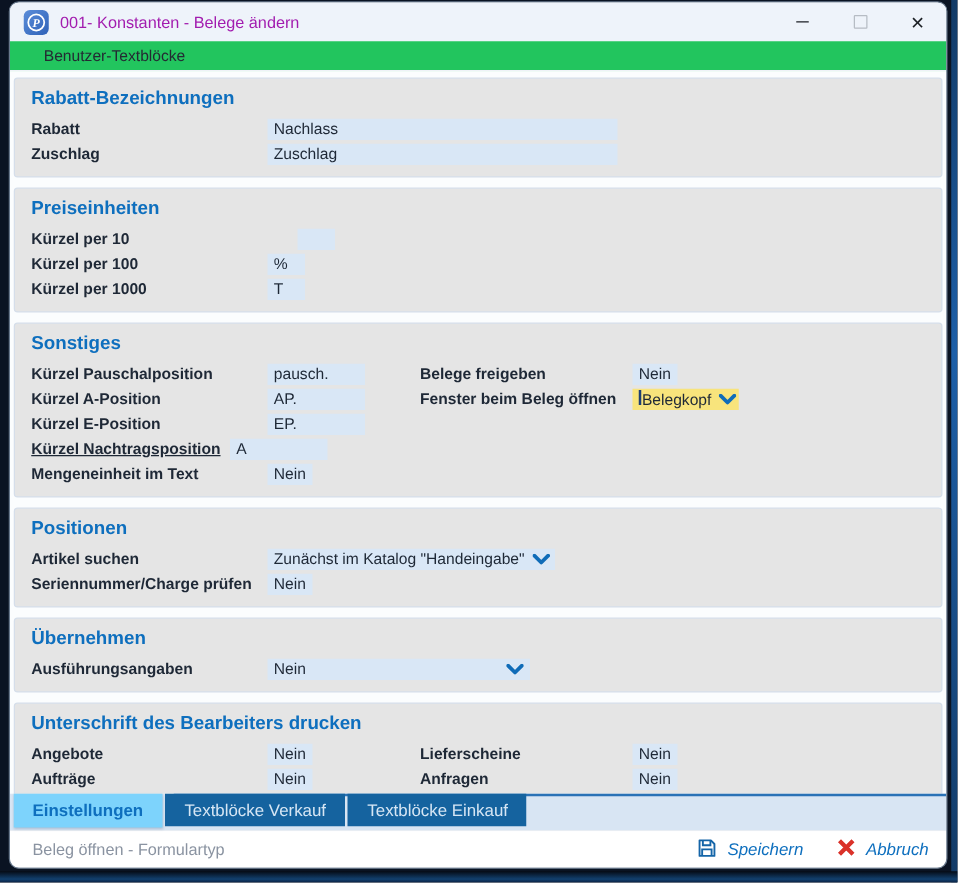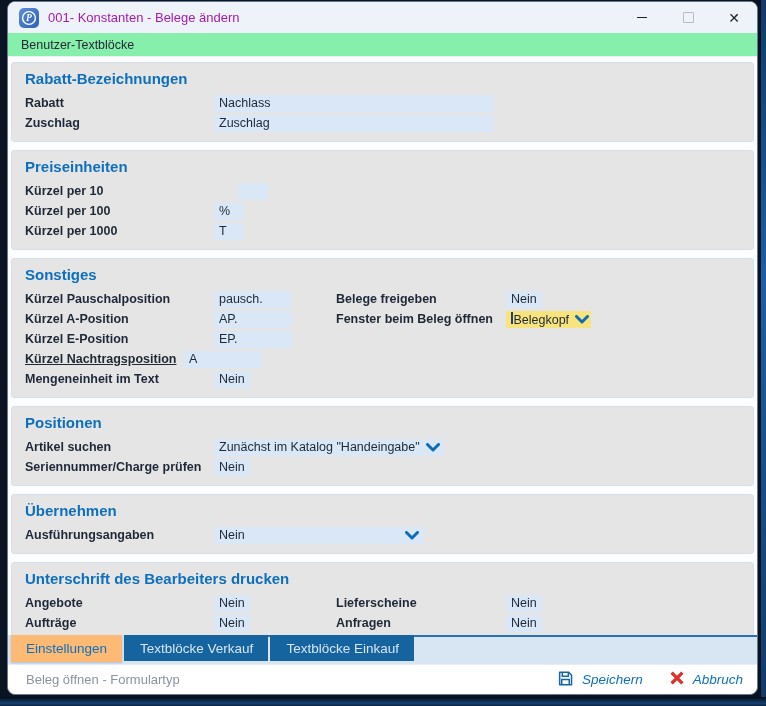--- a/index.html
+++ b/index.html
@@ -23,42 +23,42 @@
   .titlebar{height:31px;flex:0 0 auto;background:#eef3fa;display:flex;align-items:center;padding-left:11px;}
   .app-icon{width:20px;height:20px;border-radius:5px;background:linear-gradient(135deg,#5b8dd9,#2f62b8);display:flex;align-items:center;justify-content:center;flex:0 0 auto;}
   .title-text{margin-left:9px;font-size:13px;color:#a21caf;white-space:nowrap;}
   .win-btns{margin-left:auto;display:flex;height:100%;}
   .win-btn{width:46px;display:flex;align-items:center;justify-content:center;}
   .glyph-min{width:10px;height:1.4px;background:#1b1f24;}
   .glyph-max{width:9px;height:9px;border:1.2px solid #b6bcc4;border-radius:1px;}
   .glyph-close{font-size:14px;color:#1b1f24;line-height:1;}
 
   
-  .menubar{height:23px;flex:0 0 auto;background:#86efac;display:flex;align-items:center;padding-left:13px;border-bottom:1px solid #eef2f7;}
+  .menubar{height:23px;flex:0 0 auto;background:#22c55e;display:flex;align-items:center;padding-left:27px;border-bottom:1px solid #eef2f7;}
   .menu-item{font-size:12.5px;color:#242a33;}
 
   
   .content{flex:1 1 auto;background:#fbfdfe;padding:5px 3px 0 3px;overflow:hidden;}
   .card{border:1px solid #d5deea;border-radius:3px;background:#e5e5e5;margin-bottom:8px;padding:5px 12px 8px 13px;box-sizing:border-box;}
   .card-title{color:#0e6fbe;font-weight:700;font-size:15px;margin:2px 0 6px 0;}
   .card-body{display:flex;align-items:flex-start;}
   .col{display:flex;flex-direction:column;}
   .row{display:flex;align-items:center;height:20px;}
   .lab{font-size:12.5px;font-weight:600;color:#1e2836;flex:0 0 auto;white-space:nowrap;}
   .ctl{height:17px;display:flex;align-items:center;font-size:12.5px;color:#1e2836;background:#d9e7f6;padding:0 5px;box-sizing:border-box;white-space:nowrap;flex:0 0 auto;}
   .ctl.select{justify-content:space-between;}
   .ctl.hl{background:#f8e47c;}
   .caret{width:1.5px;height:12px;background:#1d3f73;display:inline-block;margin-right:1px;}
   .chev{display:flex;align-items:center;margin-left:6px;flex:0 0 auto;}
 
   
   .tabstrip{position:relative;height:29px;flex:0 0 auto;background:#d8e5f3;display:flex;align-items:flex-start;padding-left:3px;}
   .tabstrip::before{content:"";position:absolute;left:131px;right:0;top:0;height:2px;background:#2a72b6;}
   .tab{display:flex;align-items:center;height:26px;padding:0 15px;font-size:13.5px;margin-right:2px;position:relative;z-index:1;}
-  .tab.active{background:#fdba74;color:#0e6fbe;font-weight:400;height:27px;box-shadow:0 1px 2px rgba(40,70,110,.25);}
+  .tab.active{background:#7dd3fc;color:#0e6fbe;font-weight:700;height:27px;box-shadow:0 1px 2px rgba(40,70,110,.25);}
   .tab.inactive{background:#15639f;color:#d6e6f4;padding-left:16px;}
 
   
   .statusbar{height:29px;flex:0 0 auto;background:#fff;border-top:1px solid #e8edf3;display:flex;align-items:center;padding:0 14px 0 18px;border-radius:0 0 8px 8px;}
   .hint{color:#8a93a1;font-size:13px;}
   .sb-btns{margin-left:auto;display:flex;align-items:flex-start;gap:26px;font-style:italic;}
   .sb-btn{display:flex;align-items:center;gap:8px;color:#0e6fbe;font-size:13.5px;cursor:default;}
 </style>
 </head>
 <body>

